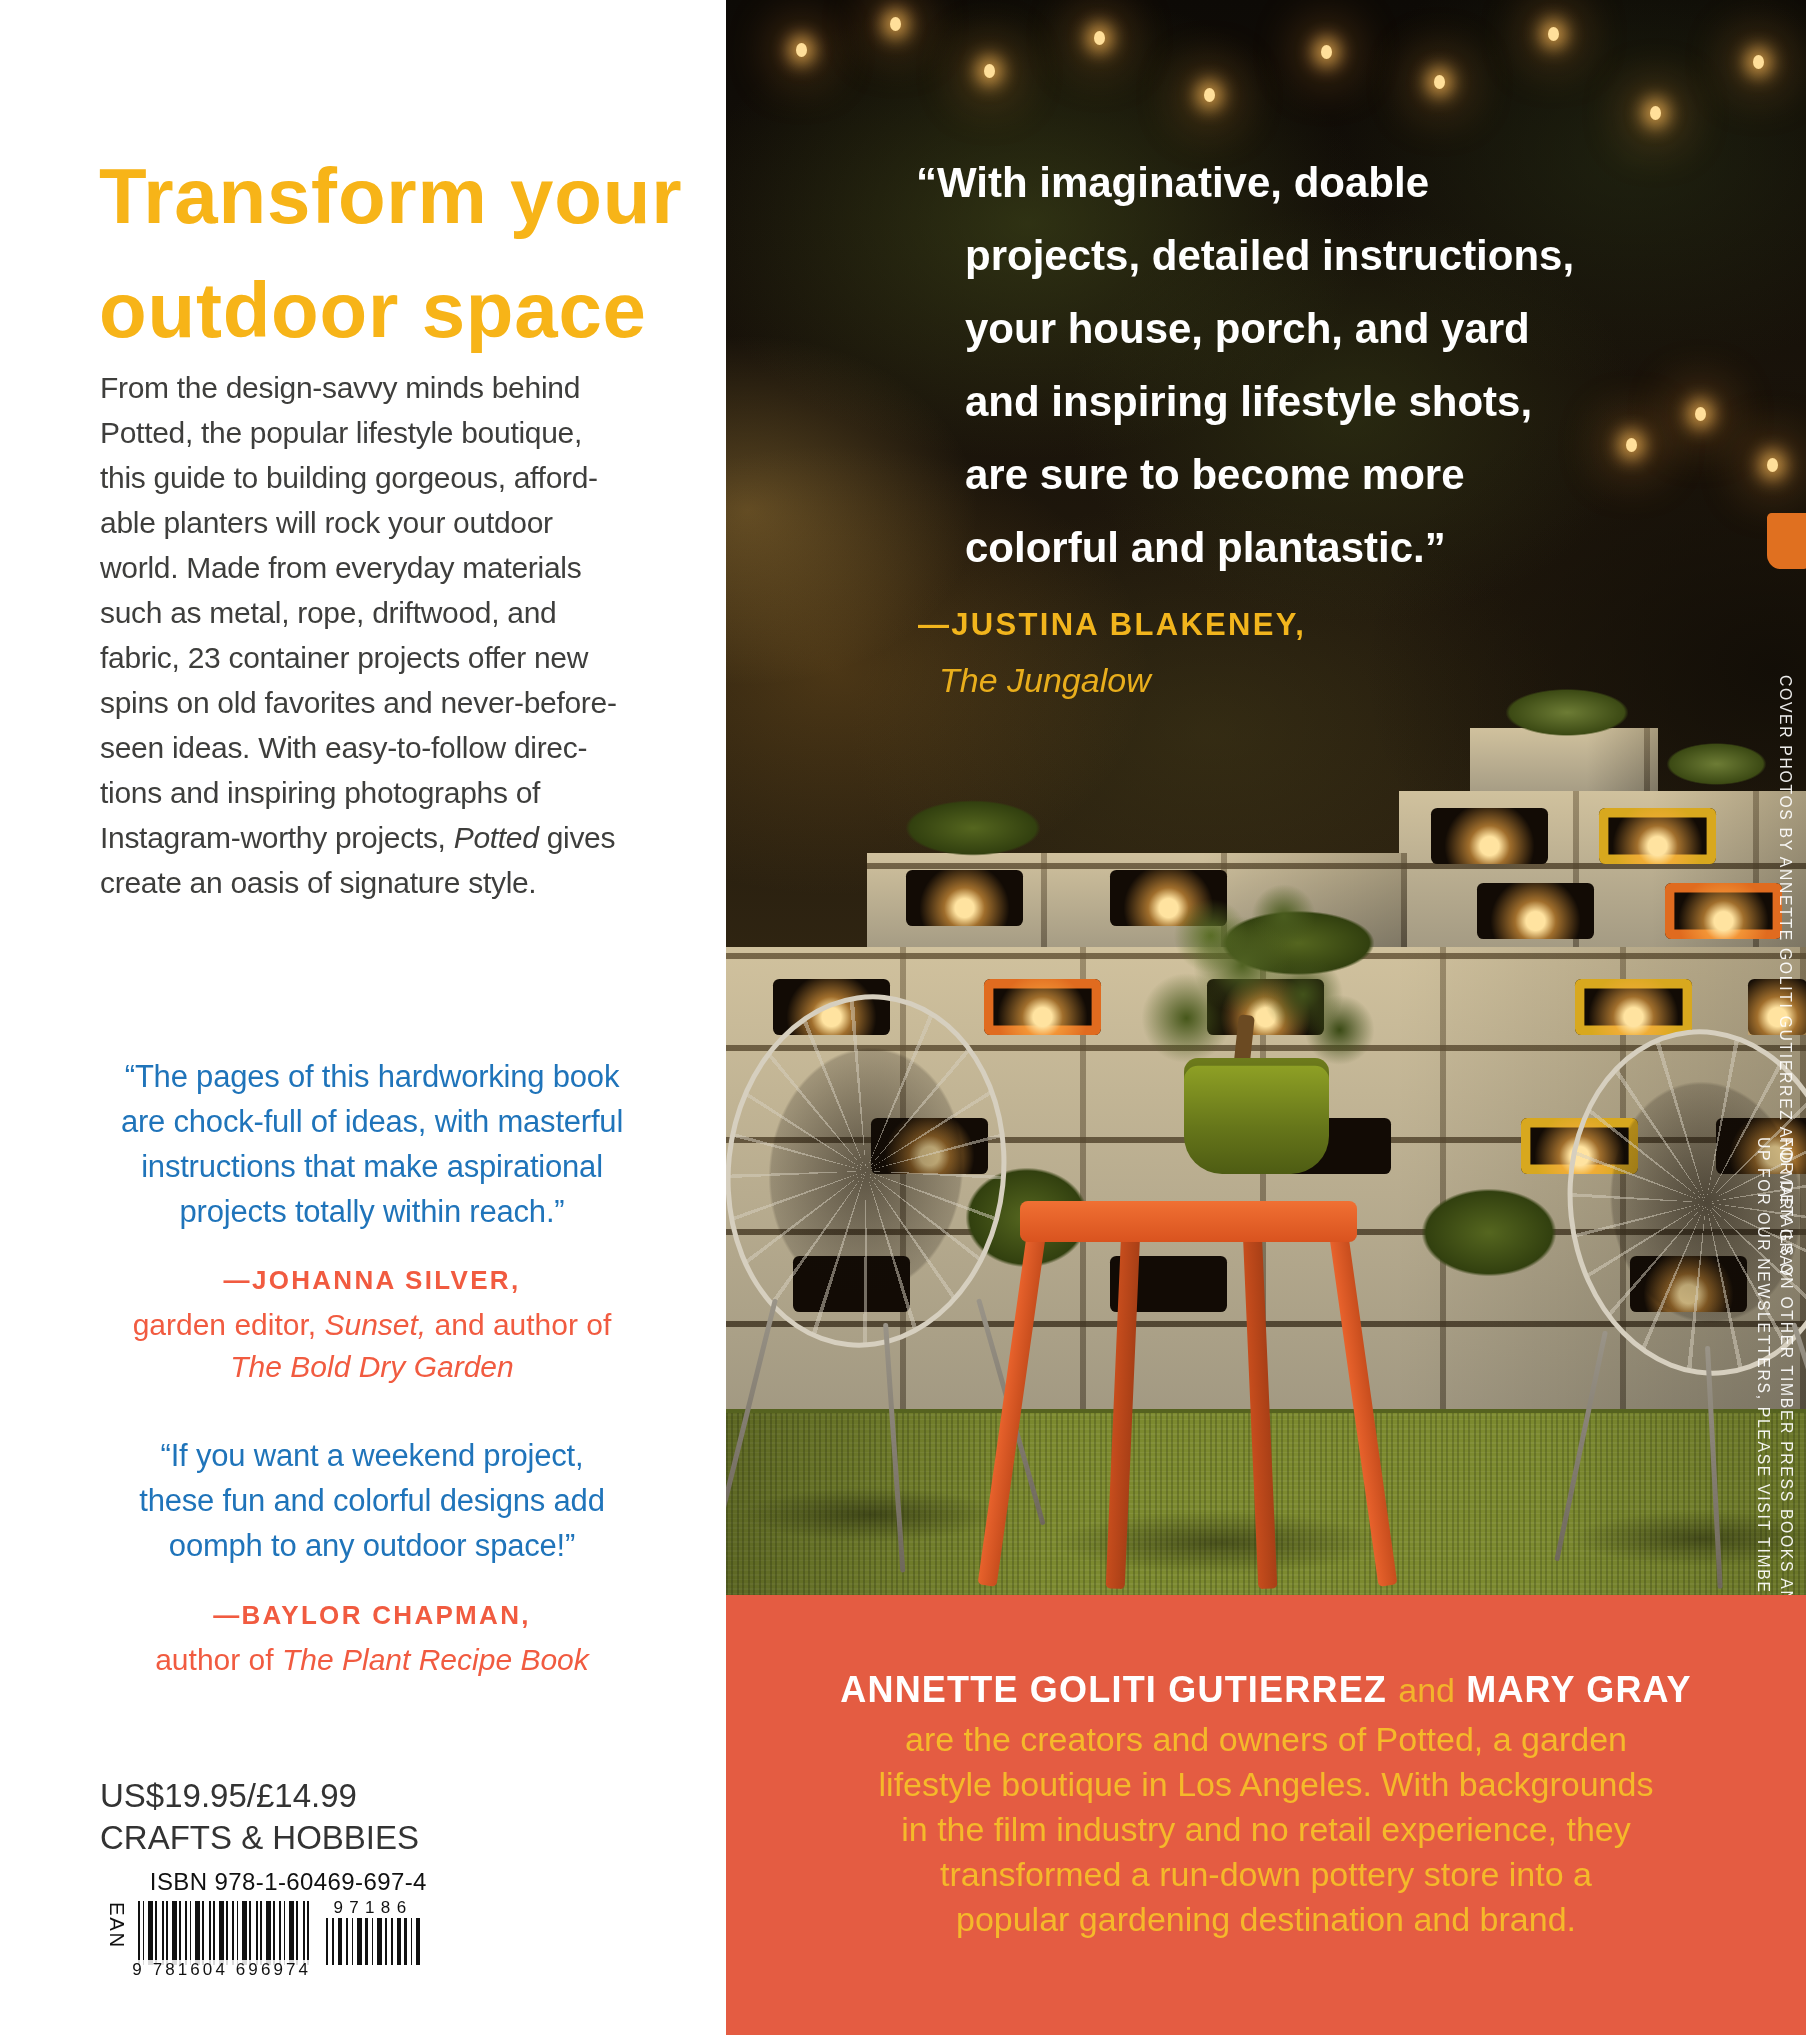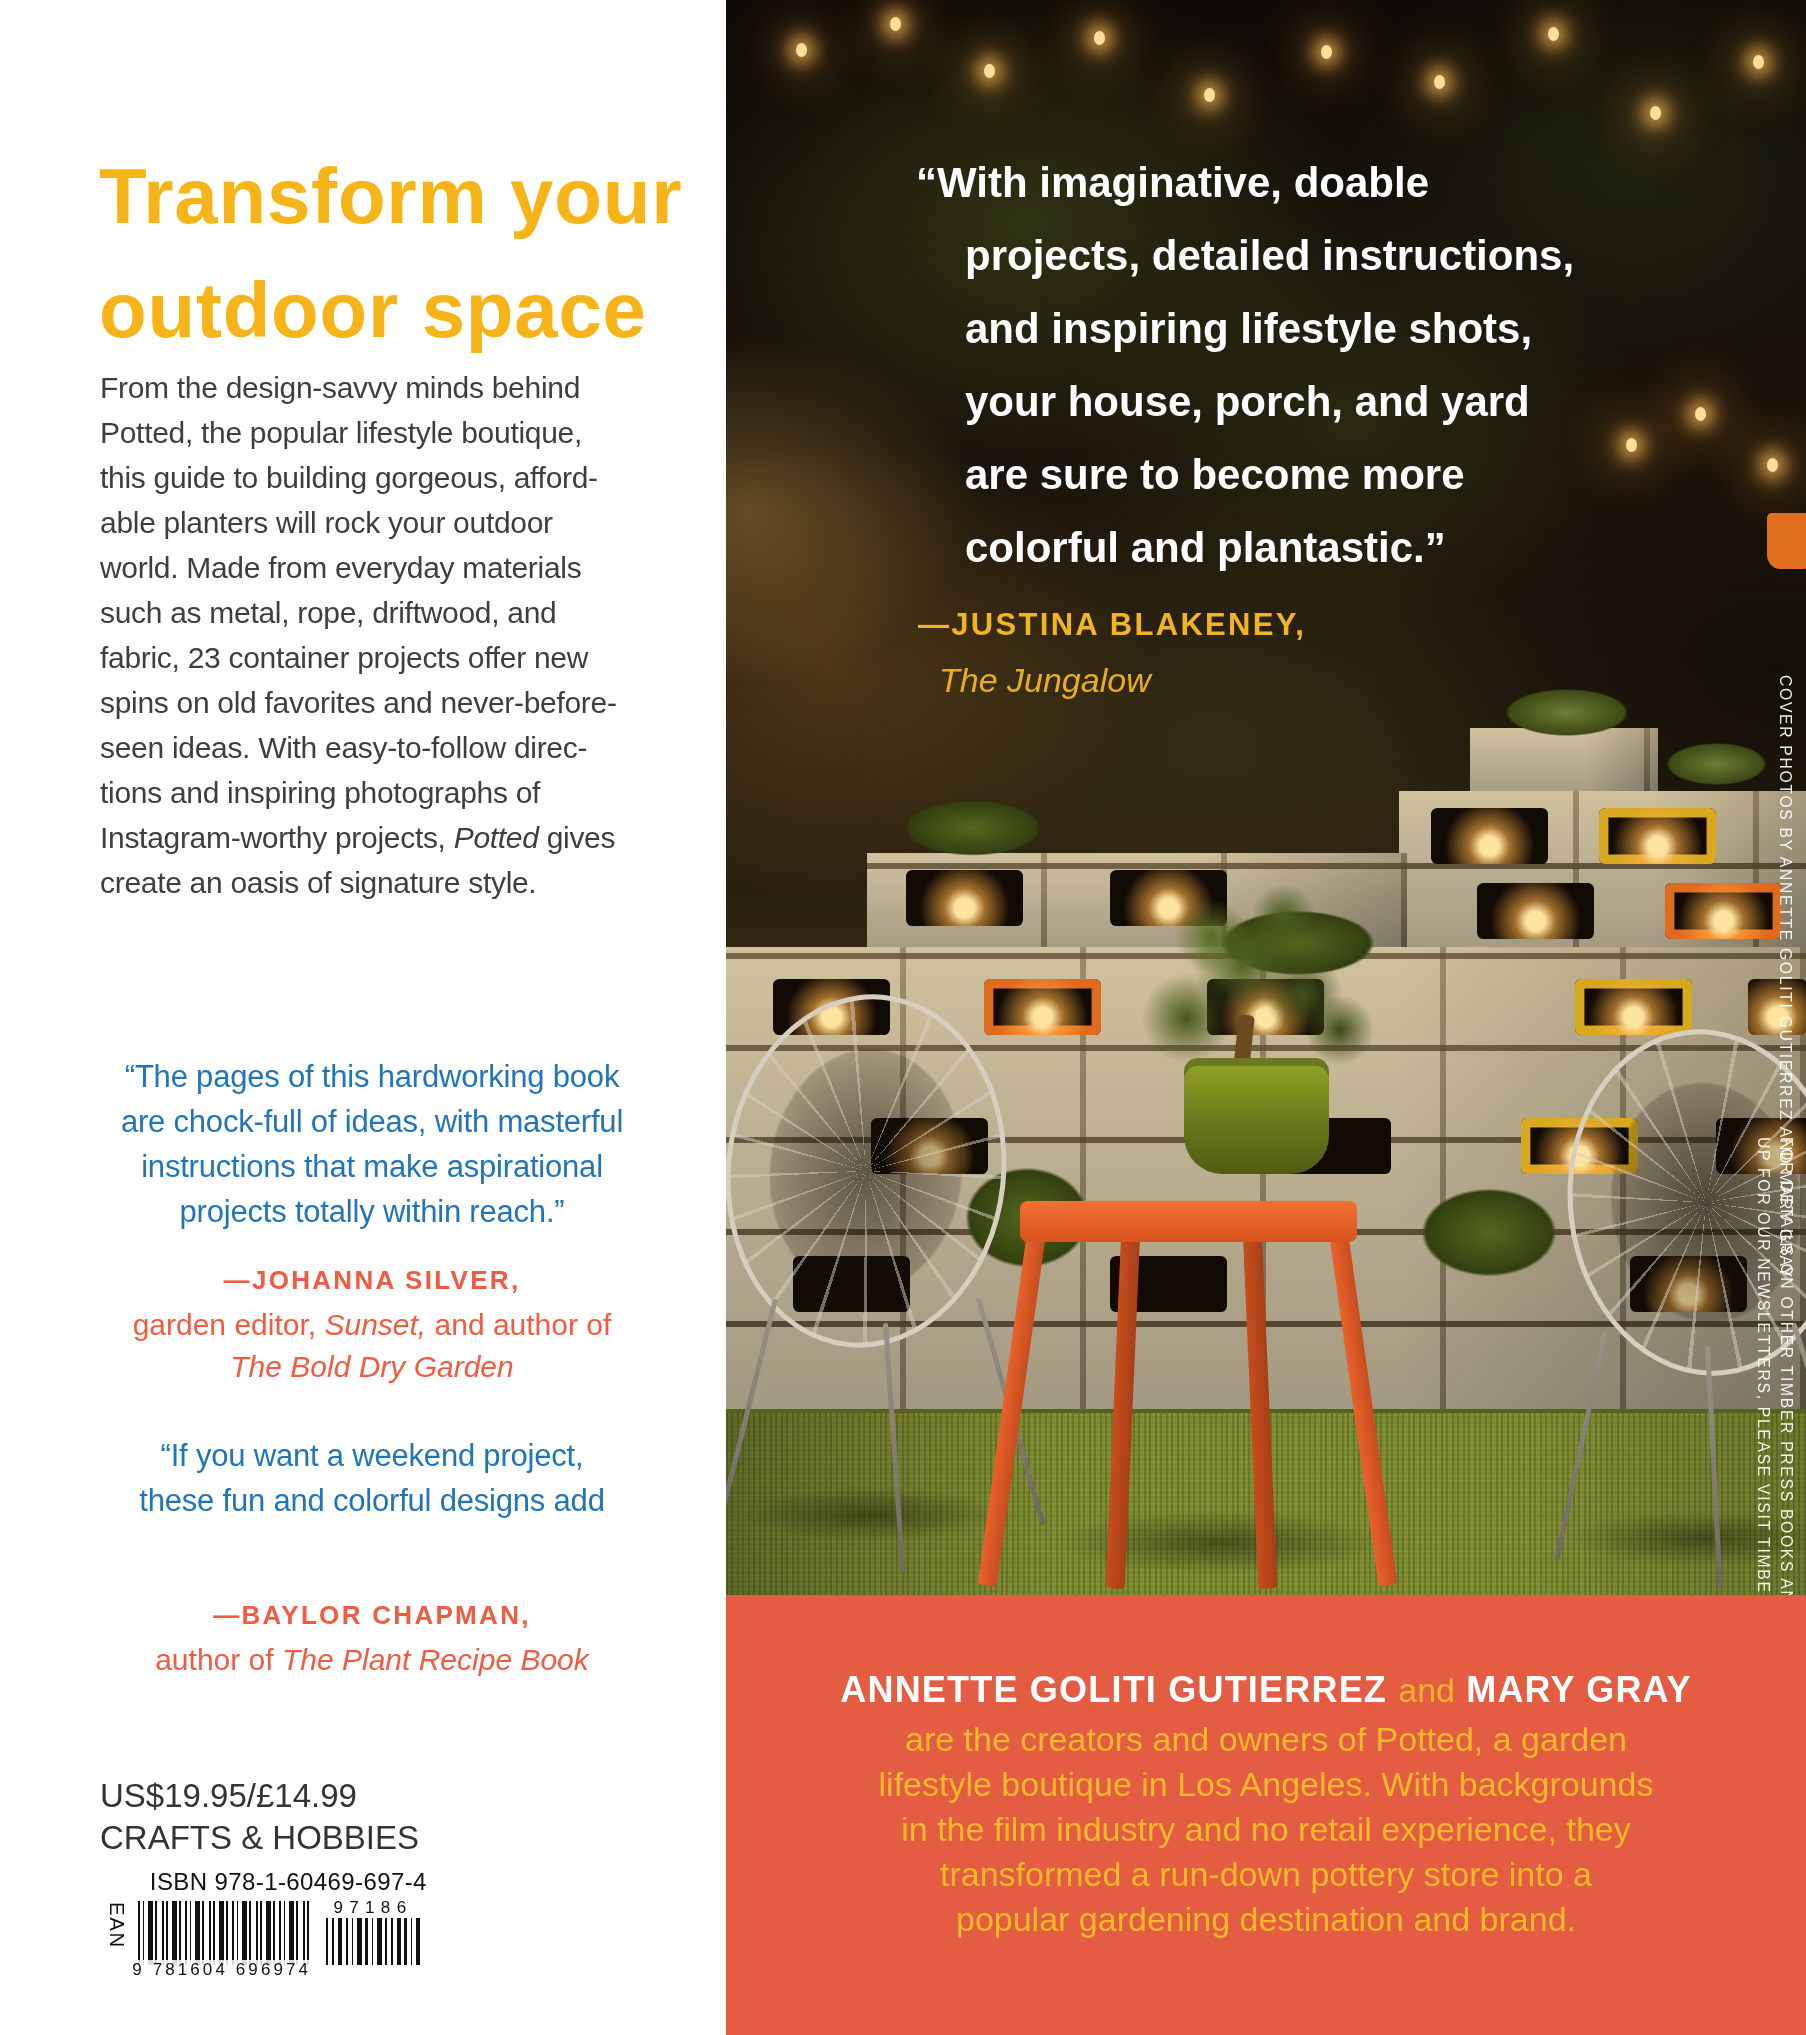--- a/index.html
+++ b/index.html
@@ -158,20 +158,21 @@
   <div class="attrib a1r rl">
     <span class="rl">garden editor, </span><span class="rl it">Sunset,</span><span class="rl"> and author of</span>
   </div>
   <div class="attrib a1w">
     <span class="rl it">The Bold Dry Garden</span>
   </div>
 
   <div class="quote-blue q2">
     <div>“If you want a weekend project,</div>
     <div>these fun and colorful designs add</div>
+    <div>oomph to any outdoor space!”</div>
   </div>
   <div class="attrib a2n">
     <span class="nm">—BAYLOR CHAPMAN,</span>
   </div>
   <div class="attrib a2r">
     <span class="rl">author of </span><span class="rl it">The Plant Recipe Book</span>
   </div>
 
   <div class="price-block">
     <div>US$19.95/£14.99</div>
@@ -257,22 +258,22 @@
     <div class="leg" style="left:517px;top:1237px;height:352px;transform:rotate(-2.5deg);background:linear-gradient(90deg,#c74d1d,#a83f16);"></div>
     <div class="leg" style="left:603px;top:1233px;height:356px;transform:rotate(-8deg);"></div>
     <div class="table-top"></div>
     <div class="trunk"></div>
     <div class="jade"></div>
     <div class="pot"></div>
 
     <div class="p-quote">
       <div class="q-line first">“With imaginative, doable</div>
       <div class="q-line">projects, detailed instructions,</div>
+      <div class="q-line">your house, porch, and yard</div>
       <div class="q-line">and inspiring lifestyle shots,</div>
-      <div class="q-line">your house, porch, and yard</div>
       <div class="q-line">are sure to become more</div>
       <div class="q-line">colorful and plantastic.”</div>
     </div>
     <div class="p-attr-name">—JUSTINA BLAKENEY,</div>
     <div class="p-attr-work">The Jungalow</div>
 
     <div class="vert vert-credit">COVER PHOTOS BY ANNETTE GOLITI GUTIERREZ AND MARY GRAY</div>
     <div class="vert vert-note">
       <div>FOR DETAILS ON OTHER TIMBER PRESS BOOKS AND TO SIGN</div>
       <div>UP FOR OUR NEWSLETTERS, PLEASE VISIT TIMBERPRESS.COM.</div>

